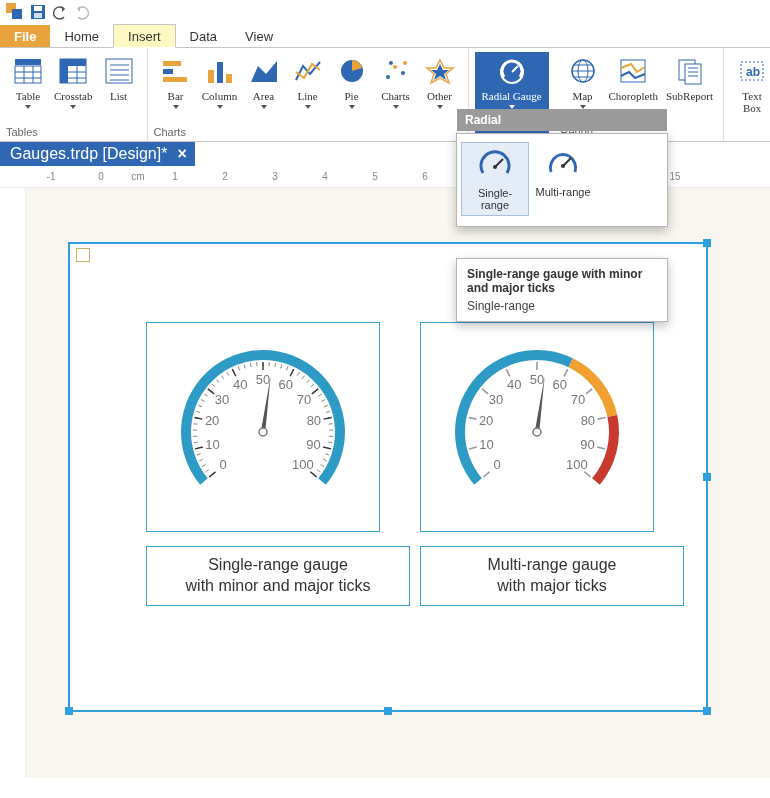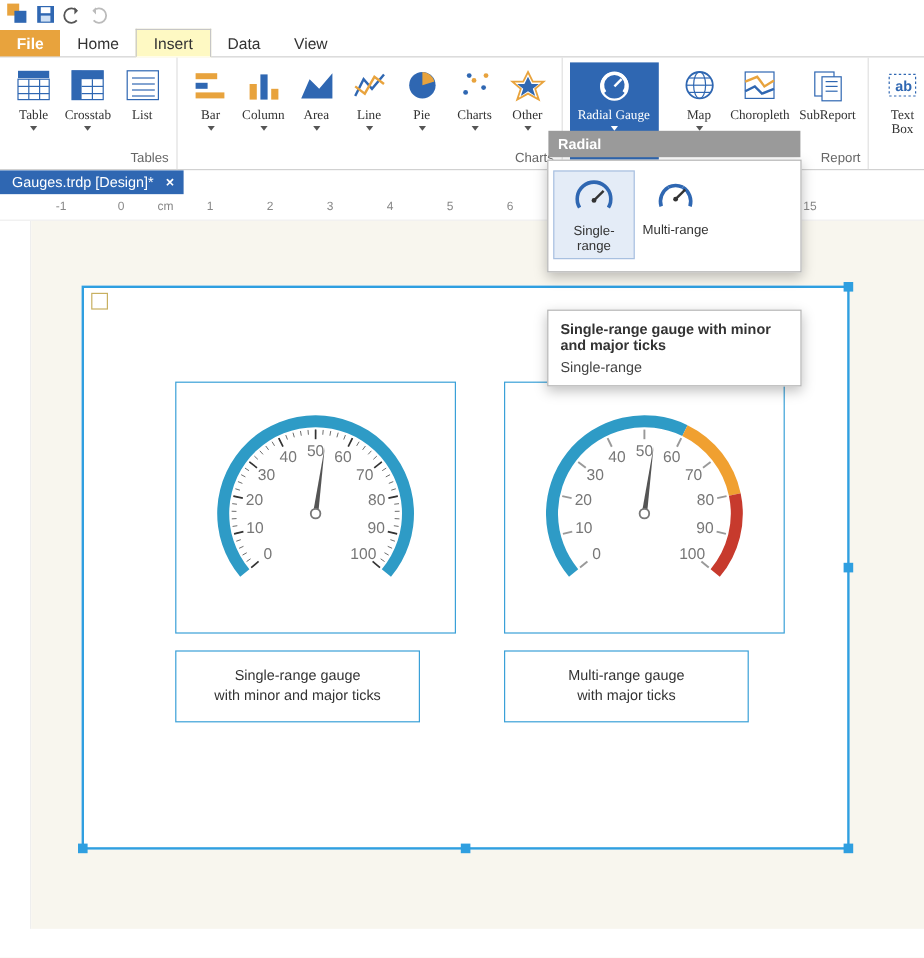--- a/index.html
+++ b/index.html
@@ -12,32 +12,32 @@
   
   .tab-row { display: flex; align-items: center; height: 24px; border-bottom: 1px solid #c6c6c6; }
   .tab { padding: 4px 14px 3px; font-size: 13px; cursor: pointer; }
   .tab.file { background: #e8a33d; color: #fff; font-weight: 600; }
   .tab.active { background: #fef9c3; border: 1px solid #c6c6c6; border-bottom: 1px solid #fff; margin-bottom: -1px; }
 
   
   .ribbon { display: flex; height: 94px; border-bottom: 1px solid #c6c6c6; background: #fff; }
   .group { border-right: 1px solid #e0e0e0; padding: 4px 6px 0; display: flex; flex-direction: column; align-items: center; }
   .group-items { display: flex; flex: 1; }
-  .group-label { font-size: 11px; color: #666; padding: 2px 0 3px; text-align: right; width: 100%; }
+  .group-label { font-size: 11px; color: #666; padding: 2px 0 3px; text-align: left; width: 100%; }
   .btn { display: flex; flex-direction: column; align-items: center; justify-content: flex-start; padding: 2px 4px; min-width: 44px; cursor: pointer; text-align: center; position: relative; }
   .btn .icon { height: 34px; display:flex; align-items:center; justify-content:center; }
   .btn .lbl { font-size: 11px; color: #333; margin-top: 2px; line-height: 1.1; font-family: Liberation Serif, serif; }
   .btn .drop { width:0; height:0; border-left:3px solid transparent; border-right:3px solid transparent; border-top:4px solid #555; margin-top:3px; }
   .btn.selected { background: #2f67b2; color:#fff; }
   .btn.selected .lbl { color:#fff; }
   .btn.selected .drop { border-top-color:#fff; }
 
   
   .doc-tabs { background:#fff; display:flex; }
-  .doc-tab { background:#2f67b2; color:#fff; font-size:12px; padding:3px 8px 3px 10px; display:flex; align-items:center; }
+  .doc-tab { background:#2f67b2; color:#fff; font-size:16px; padding:3px 8px 3px 10px; display:flex; align-items:center; }
   .doc-tab .x { margin-left:10px; font-weight:bold; cursor:pointer; }
 
   
   .ruler-h { height:22px; background:#fff; display:flex; align-items:center; font-size:10px; color:#888; border-bottom:1px solid #eee; position:relative; overflow:hidden; padding-left:26px; }
   .ruler-h span { display:inline-block; width:50px; text-align:center; }
 
   
   .stage-wrap { display:flex; }
   .ruler-v { width:26px; background:#fff; font-size:10px; color:#888; border-right:1px solid #eee; }
   .canvas { flex:1; background:#f8f6ee; position:relative; height:590px; }
@@ -47,21 +47,21 @@
   .handle.tr { right:-5px; top:-5px; }
   .handle.bl { left:-5px; bottom:-5px; }
   .handle.br { right:-5px; bottom:-5px; }
   .handle.mr { right:-5px; top:50%; margin-top:-4px; }
   .handle.bm { left:50%; bottom:-5px; margin-left:-4px; }
 
   .mini-icon { position:absolute; left:6px; top:4px; width:14px; height:14px; border:1px solid #c8b060; background:#fff; }
 
   .cell { position:absolute; border:1px solid #3aa0d8; background:#fff; }
   .gauge-box { width:234px; height:210px; display:flex; align-items:center; justify-content:center; }
-  .label-box { width:204px; height:60px; display:flex; align-items:center; justify-content:center; text-align:center; font-size:12px; color:#333; line-height:1.3; }
+  .label-box { width:264px; height:60px; display:flex; align-items:center; justify-content:center; text-align:center; font-size:16px; color:#333; line-height:1.3; }
 
   
   .gallery { position:absolute; left:456px; top:133px; width:212px; background:#fff; border:1px solid #b5b5b5; box-shadow:0 4px 10px rgba(0,0,0,.25); z-index:50; }
   .gallery-head { background:#9a9a9a; color:#fff; font-size:12px; font-weight:600; padding:4px 8px; position:absolute; top:-25px; left:0; right:0; }
   .gallery-items { display:flex; padding:8px 4px 10px; }
   .gitem { width:68px; text-align:center; font-size:11px; color:#333; padding:4px 2px; cursor:pointer; }
   .gitem.sel { background:#e4ecf7; border:1px solid #a8c0e0; }
   .gitem svg { display:block; margin:0 auto 6px; }
   .tooltip { position:absolute; left:456px; top:258px; width:212px; background:#fff; border:1px solid #b5b5b5; box-shadow:0 4px 10px rgba(0,0,0,.25); padding:8px 10px; z-index:50; }
   .tooltip .tt-title { font-weight:700; font-size:12px; }

